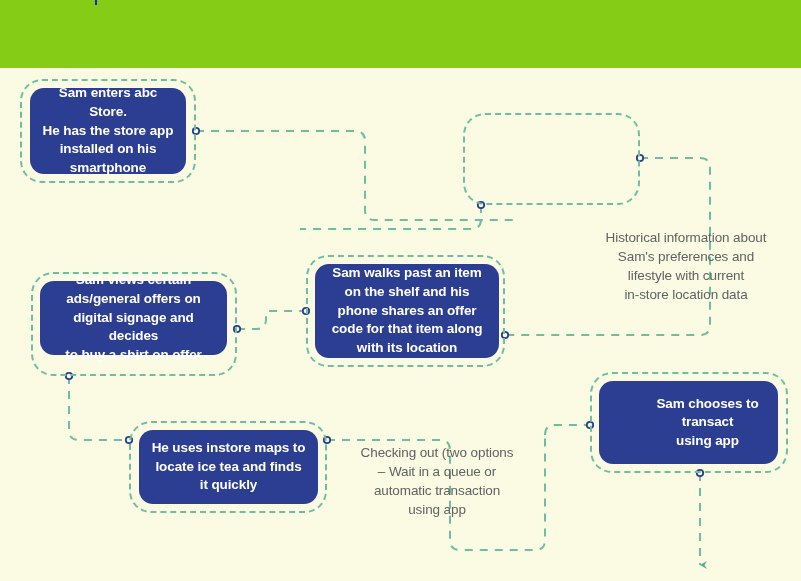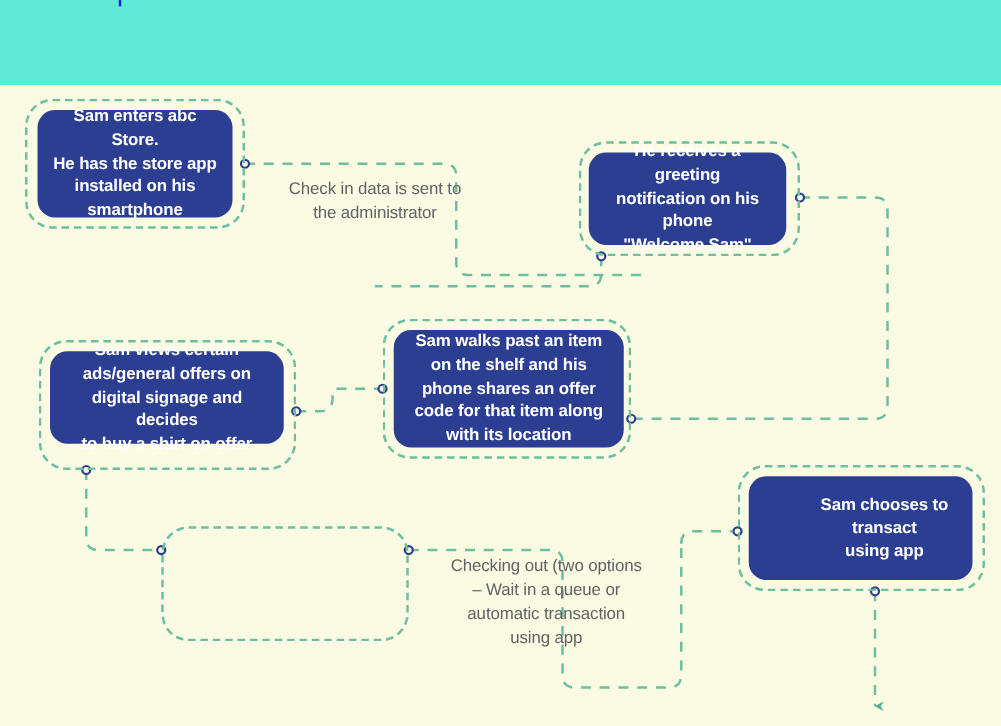--- a/index.html
+++ b/index.html
@@ -8,21 +8,21 @@
     padding: 0;
     background: #ffffff;
   }
   body {
     font-family: "Liberation Sans", "DejaVu Sans", sans-serif;
   }
   #canvas {
     position: relative;
     width: 801px;
     height: 581px;
-    background: #5eead4;
+    background: #84cc16;
     overflow: hidden;
   }
   #cream-bg {
     position: absolute;
     left: 0;
     top: 68px;
     width: 801px;
     height: 513px;
     background: #fbfbe4;
   }
@@ -123,36 +123,36 @@
   <div class="halo" style="left:463px; top:113px; width:177px; height:92px;"></div>
   <div class="halo" style="left:306px; top:255px; width:199px; height:112px;"></div>
   <div class="halo" style="left:31px;  top:272px; width:206px; height:104px;"></div>
   <div class="halo" style="left:129px; top:421px; width:198px; height:92px;"></div>
   <div class="halo" style="left:590px; top:372px; width:198px; height:101px;"></div>
 
   <div class="node" id="node-enter-store" style="left:30px; top:88px; width:156px; height:86px;">
     <span>Sam enters abc Store.<br>He has the store app<br>installed on his<br>smartphone</span>
   </div>
 
-  <div class="node" id="node-greeting" style="left:471px; top:122px; width:158px; height:74px;">
-    <span>He receives a greeting<br>notification on his phone<br>"Welcome Sam"</span>
-  </div>
 
   <div class="node" id="node-offer-code" style="left:315px; top:264px; width:184px; height:94px;">
     <span>Sam walks past an item<br>on the shelf and his<br>phone shares an offer<br>code for that item along<br>with its location</span>
   </div>
 
   <div class="node" id="node-digital-signage" style="left:40px; top:281px; width:187px; height:74px;">
     <span>Sam views certain<br>ads/general offers on<br>digital signage and decides<br>to buy a shirt on offer</span>
   </div>
 
+  <div class="node" id="node-instore-maps" style="left:139px; top:430px; width:179px; height:74px;">
+    <span>He uses instore maps to<br>locate ice tea and finds<br>it quickly</span>
+  </div>
 
   <div class="node" id="node-transact" style="left:599px; top:381px; width:179px; height:83px;padding-left:48px;">
     <span>Sam chooses to transact<br>using app</span>
   </div>
 
-  <div class="edge-label" id="label-checkin" style="left:224px; top:141px; width:152px;">Check in data is sent to<br>the administrator</div>
 
+  <div class="edge-label" id="label-historical" style="left:594px; top:228px; width:184px;">Historical information about<br>Sam's preferences and<br>lifestyle with current<br>in-store location data</div>
 
   <div class="edge-label" id="label-checkout" style="left:348px; top:443px; width:178px;">Checking out (two options<br>– Wait in a queue or<br>automatic transaction<br>using app</div>
 
 
 </div>
 
 </body></html>

